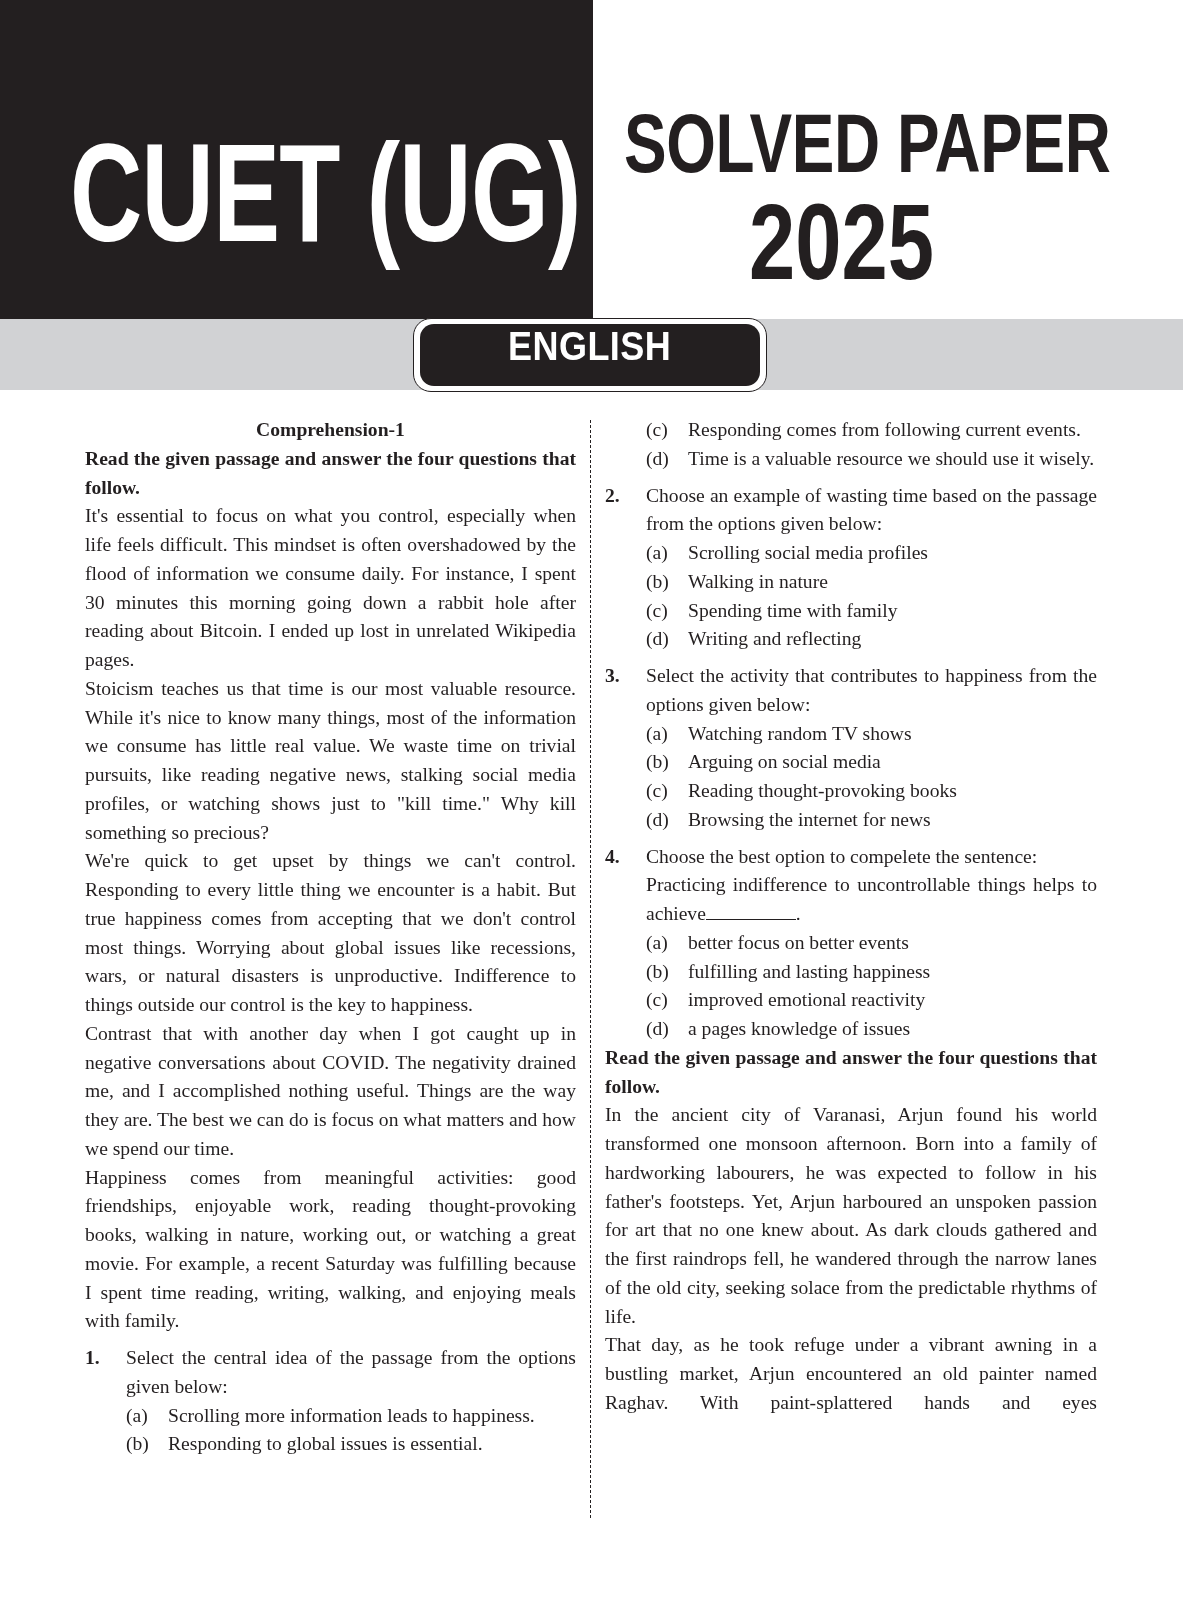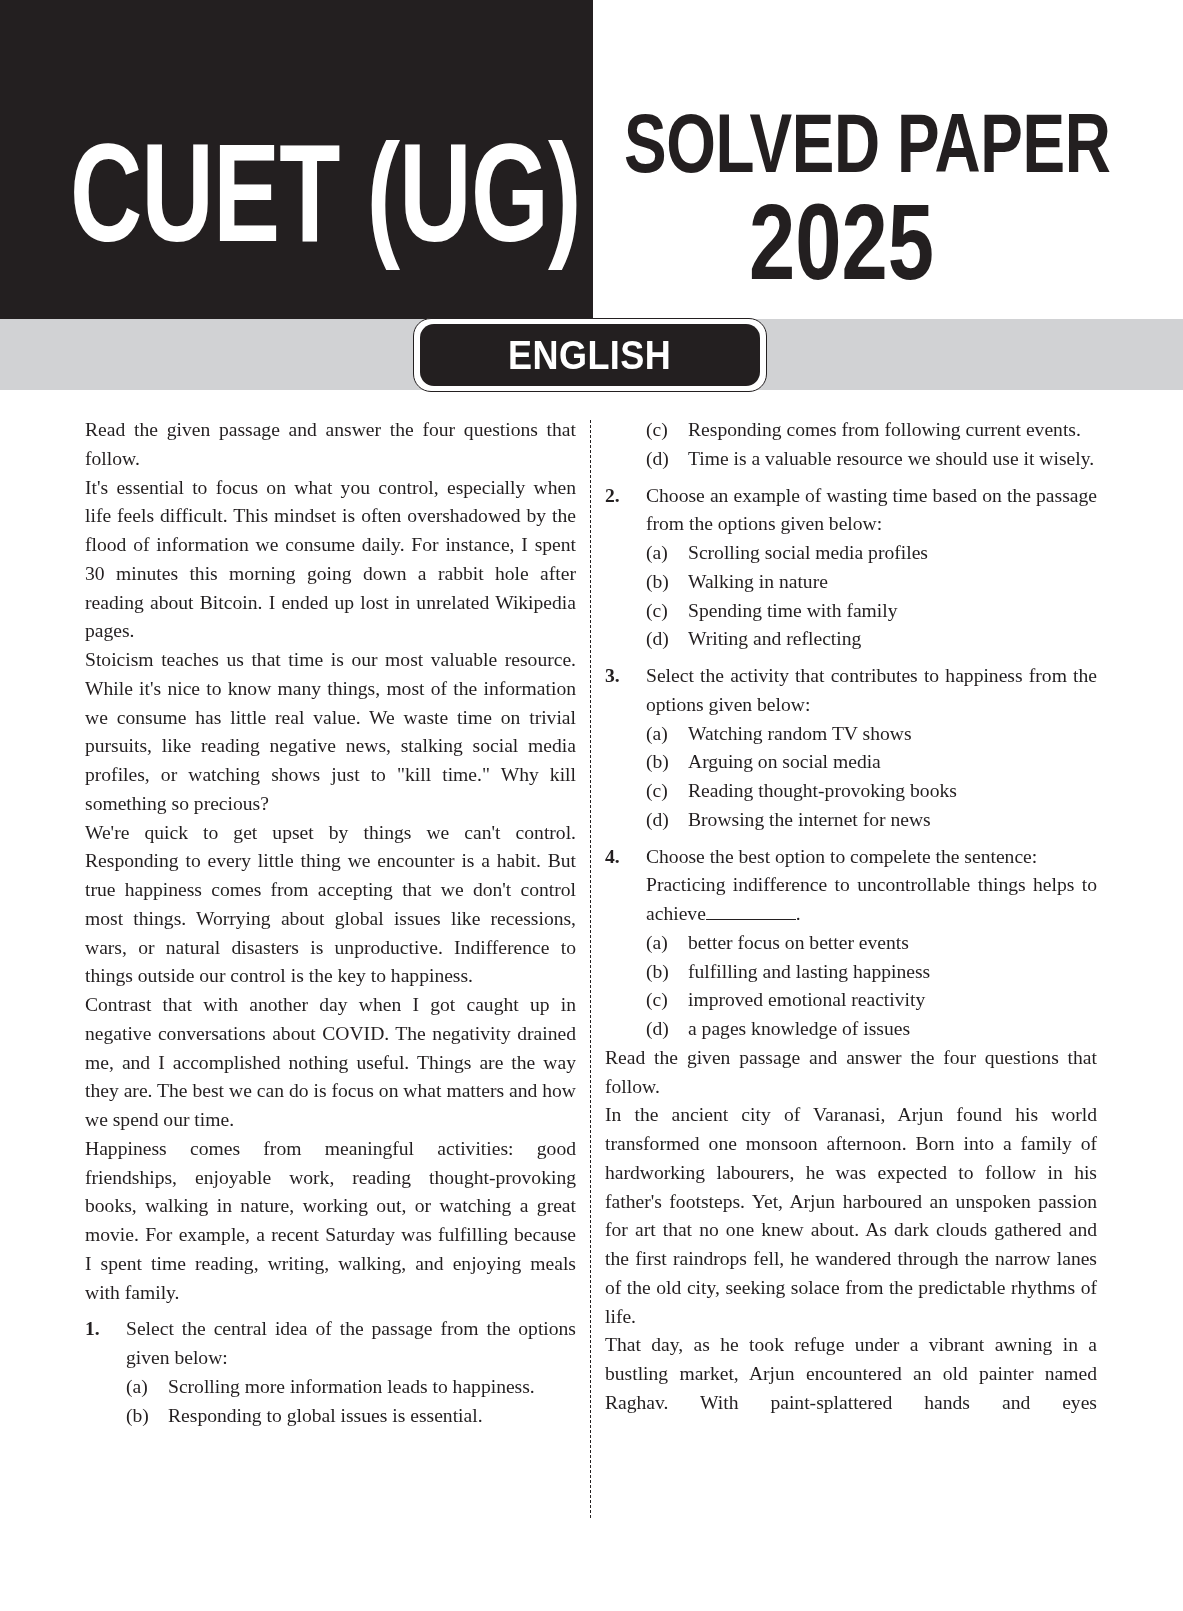--- a/index.html
+++ b/index.html
@@ -27,41 +27,41 @@
       transform: scaleX(0.77); transform-origin: left top; white-space: nowrap;
     }
 
     .badge-outer {
       position: absolute; left: 413px; top: 318px; width: 354px; height: 74px;
       border: 1.5px solid #231f20; border-radius: 18px; background: #ffffff; box-sizing: border-box;
     }
     .badge-inner {
       position: absolute; left: 6px; top: 5px; right: 6px; bottom: 5px;
       background: #231f20; border-radius: 14px;
-      display: flex; align-items: center; justify-content: center;
+      display: flex; align-items: flex-start; justify-content: center;
     }
     .badge-text {
       font-family: "Liberation Sans", sans-serif; font-weight: bold;
       font-size: 40px; color: #ffffff; letter-spacing: 0.5px;
       transform: scaleX(0.9);
     }
 
     .col {
       position: absolute; top: 416px;
       font-family: "Liberation Serif", serif; font-size: 19.6px; line-height: 28.75px; color: #231f20;
     }
     .col-left { left: 85px; width: 491px; }
     .col-right { left: 605px; width: 492px; }
     .divider {
       position: absolute; left: 590px; top: 420px; height: 1098px; width: 0;
       border-left: 1px dashed #231f20;
     }
 
     .sec-head { text-align: center; font-weight: bold; }
-    .instr { font-weight: normal; text-align: justify; }
+    .instr { font-weight: bold; text-align: justify; }
     .para { text-align: justify; }
     .para.last-line-just { text-align-last: left; }
 
     .q { display: flex; margin-top: 8px; }
     .q-num { width: 41px; flex: none; font-weight: bold; }
     .q-body { flex: 1; }
     .q-text { text-align: justify; }
     .opt { display: flex; }
     .opt-label { width: 42px; flex: none; }
     .opt-text { flex: 1; text-align: justify; }
@@ -80,20 +80,21 @@
 
 <div class="badge-outer">
   <div class="badge-inner">
     <span class="badge-text">ENGLISH</span>
   </div>
 </div>
 
 <div class="divider"></div>
 
 <div class="col col-left">
+  <div class="sec-head">Comprehension-1</div>
   <div class="instr">Read the given passage and answer the four questions that follow.</div>
   <div class="para">It's essential to focus on what you control, especially when life feels difficult. This mindset is often overshadowed by the flood of information we consume daily. For instance, I spent 30 minutes this morning going down a rabbit hole after reading about Bitcoin. I ended up lost in unrelated Wikipedia pages.</div>
   <div class="para">Stoicism teaches us that time is our most valuable resource. While it's nice to know many things, most of the information we consume has little real value. We waste time on trivial pursuits, like reading negative news, stalking social media profiles, or watching shows just to "kill time." Why kill something so precious?</div>
   <div class="para">We're quick to get upset by things we can't control. Responding to every little thing we encounter is a habit. But true happiness comes from accepting that we don't control most things. Worrying about global issues like recessions, wars, or natural disasters is unproductive. Indifference to things outside our control is the key to happiness.</div>
   <div class="para">Contrast that with another day when I got caught up in negative conversations about COVID. The negativity drained me, and I accomplished nothing useful. Things are the way they are. The best we can do is focus on what matters and how we spend our time.</div>
   <div class="para">Happiness comes from meaningful activities: good friendships, enjoyable work, reading thought-provoking books, walking in nature, working out, or watching a great movie. For example, a recent Saturday was fulfilling because I spent time reading, writing, walking, and enjoying meals with family.</div>
 
   <div class="q">
     <div class="q-num">1.</div>
     <div class="q-body">

